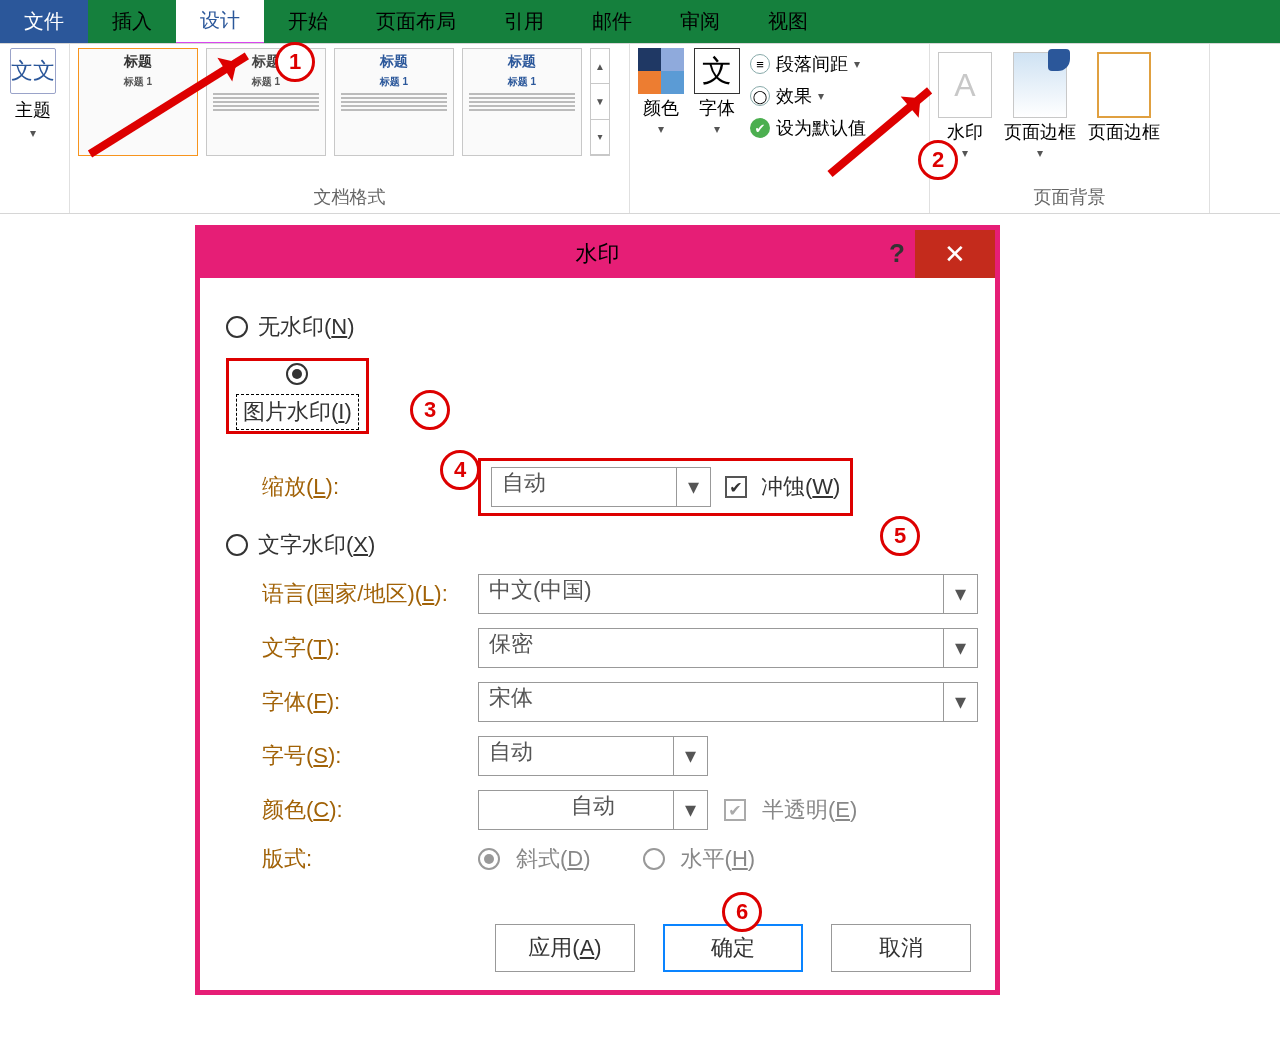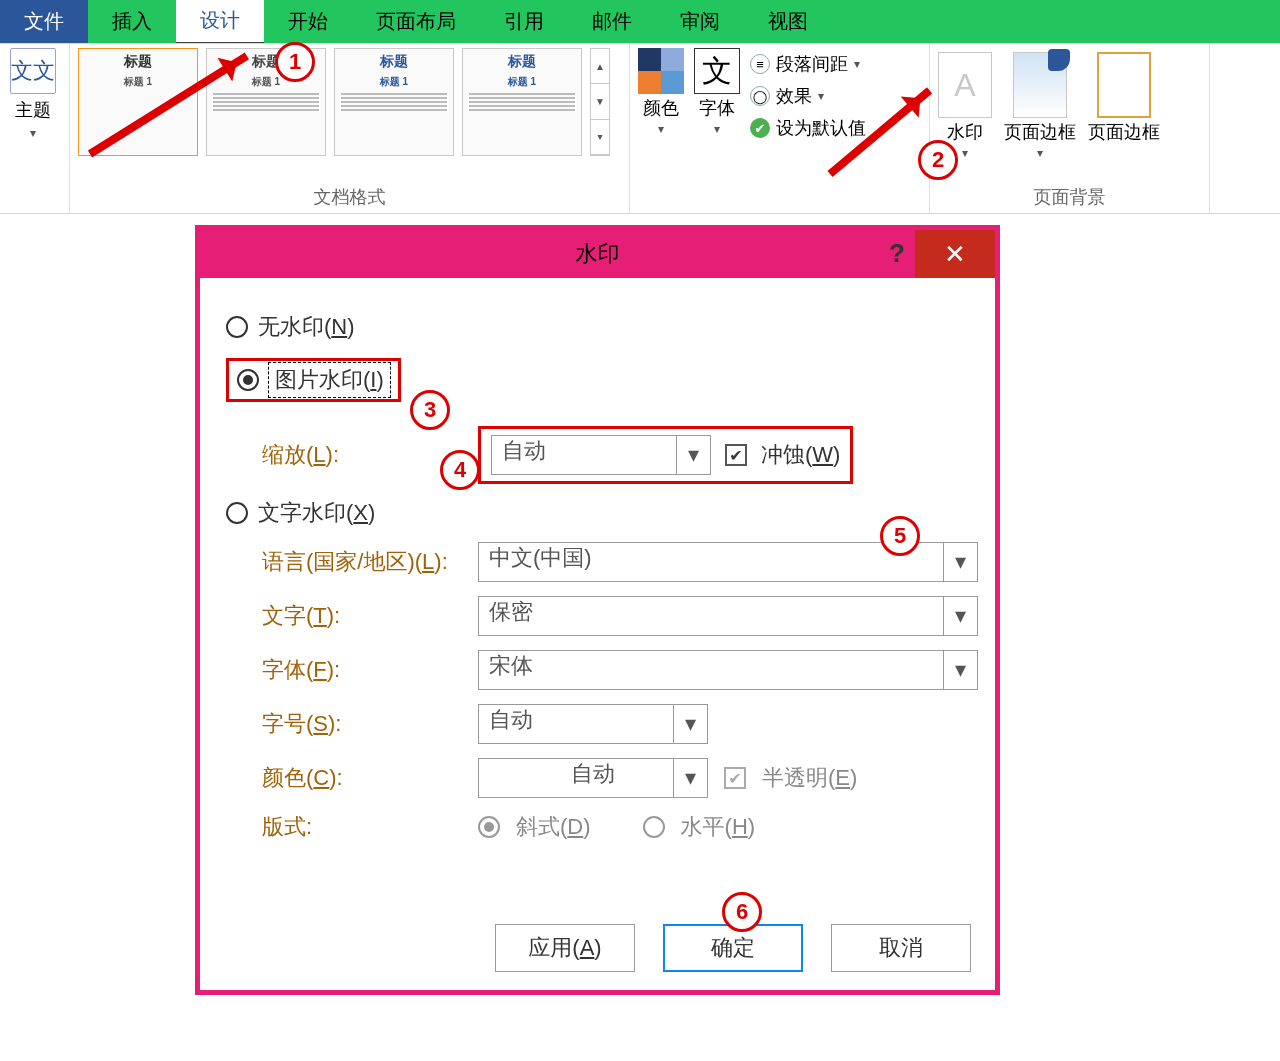--- a/index.html
+++ b/index.html
@@ -1,22 +1,22 @@
 <!DOCTYPE html>
 <html><head>
 <meta charset="utf-8">
 <style>
 * { box-sizing: border-box; margin: 0; padding: 0; font-family: "Microsoft YaHei", SimSun, sans-serif; }
 body { background: #fff; width: 1280px; height: 1061px; position: relative; overflow: hidden; }
 
 
-.ribbon-tabs { height: 44px; display: flex; align-items: stretch; background: #22c55e; font-size: 20px; }
+.ribbon-tabs { height: 44px; display: flex; align-items: stretch; background: #15803d; font-size: 20px; }
 .ribbon-tab { padding: 0 24px; display: flex; align-items: center; cursor: default; }
 .ribbon-tab.file { background: #2b579a; color: #fff; }
-.ribbon-tab.active { color: #2b579a; border-bottom: 2px solid #404040; position: relative; background: #fff; }
+.ribbon-tab.active { color: #2b579a; border-bottom: 2px solid #d946ef; position: relative; background: #fff; }
 .ribbon-tab.active::after{ content:""; position:absolute; left:0; right:0; bottom:-1px; height:1px; background:#fff; }
 .ribbon-border { border-bottom: 1px solid #d6d6d6; }
 
 
 .ribbon { height: 170px; display: flex; align-items: stretch; border-bottom: 1px solid #d6d6d6; position: relative; }
 .group { border-right: 1px solid #e0e0e0; display: flex; flex-direction: column; justify-content: space-between; padding: 4px 8px 0 8px; }
 .group-label { text-align: center; font-size: 18px; color: #666; padding-bottom: 4px; }
 
 .themes-btn { width:50px; display:flex; flex-direction:column; align-items:center; gap:4px; font-size:18px; }
 .themes-icon { width:46px; height:46px; border:1px solid #9aa3c9; display:flex; align-items:center; justify-content:center; color:#2b579a; font-size:22px; border-radius:2px; }
@@ -234,21 +234,21 @@
     <span class="dlg-close">✕</span>
   </div>
   <div class="dlg-body">
     
     <div class="radio-row">
       <span class="radio"></span>
       <span>无水印(<u class="k">N</u>)</span>
     </div>
 
     
-    <div class="radio-row redbox" style="display:inline-flex; padding:2px 8px; margin-top:6px;">
+    <div class="radio-row redbox" style="display:inline-flex; padding:2px 8px; margin-top:6px;flex-direction:column;">
       <span class="radio sel"></span>
       <span class="reddash">图片水印(<u class="k">I</u>)</span>
     </div>
 
     <div class="indent">
 
       <div class="field-row">
         <div class="label-col">缩放(<u class="k">L</u>):</div>
         <div class="redbox" style="display:flex; align-items:center; gap:14px; padding:6px 10px;">
           <div class="select" style="width:220px;">

